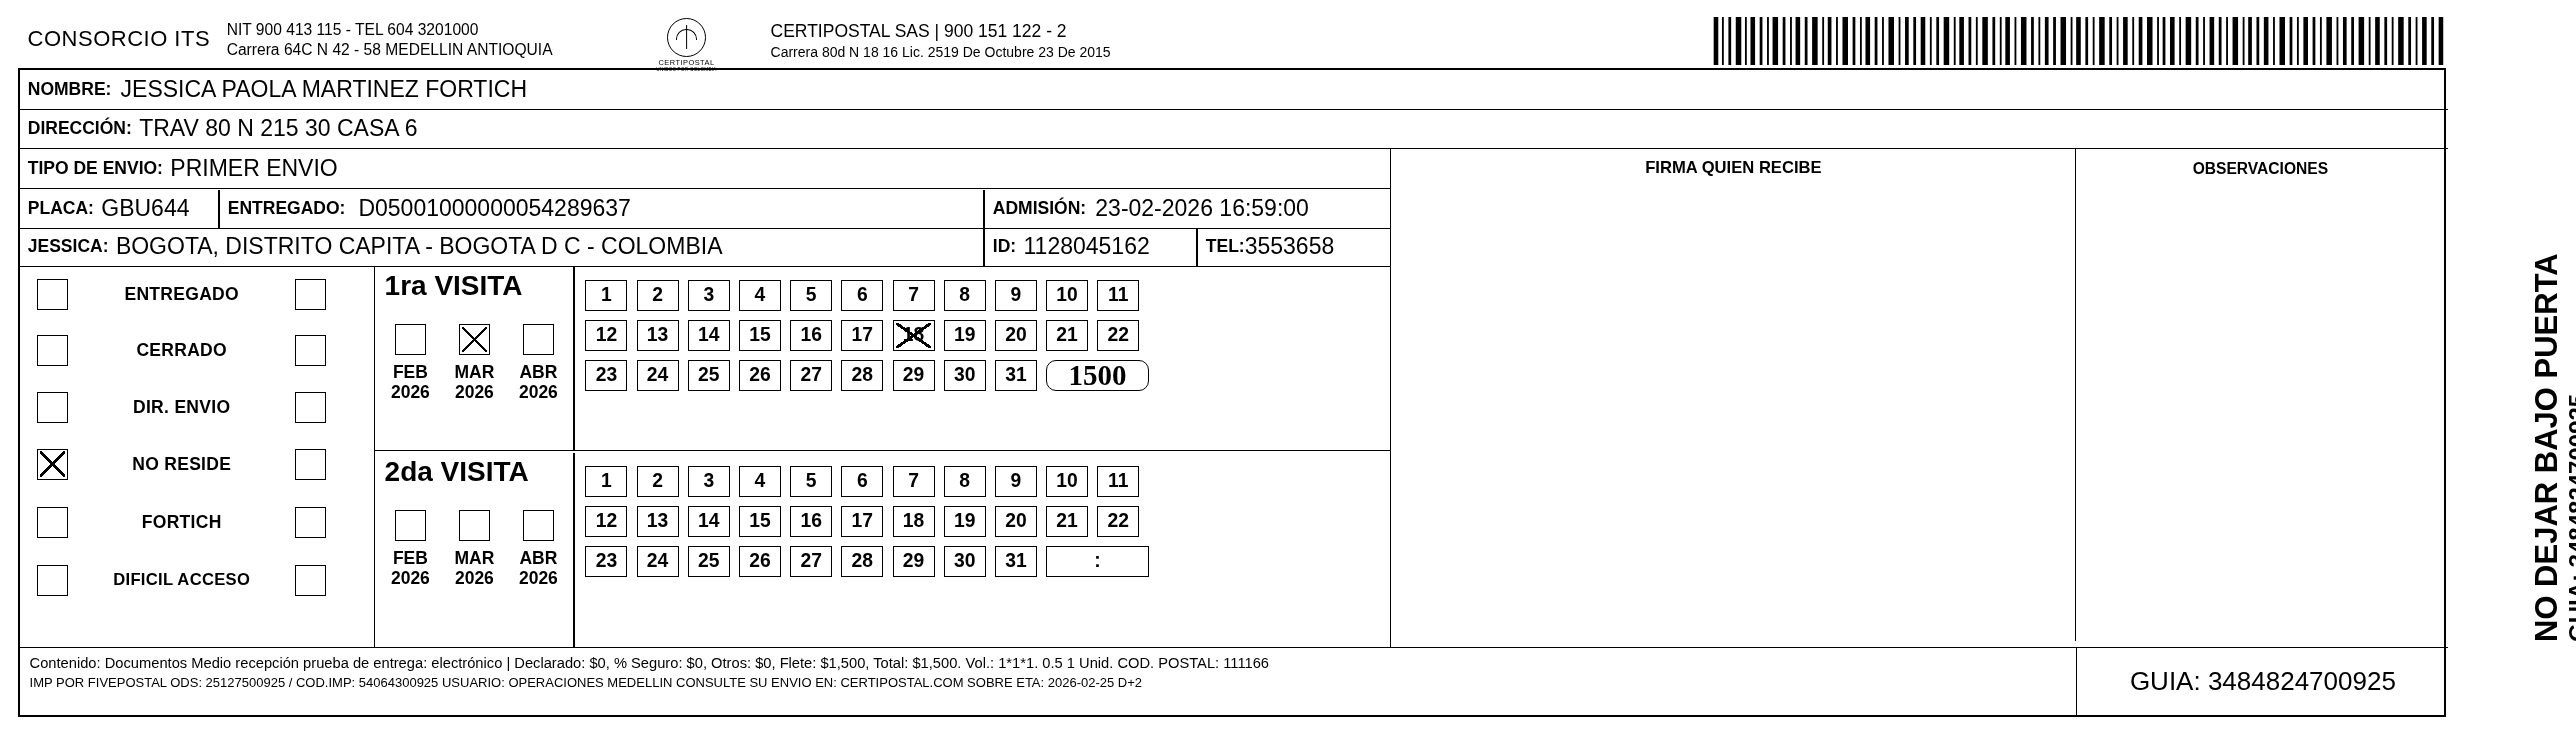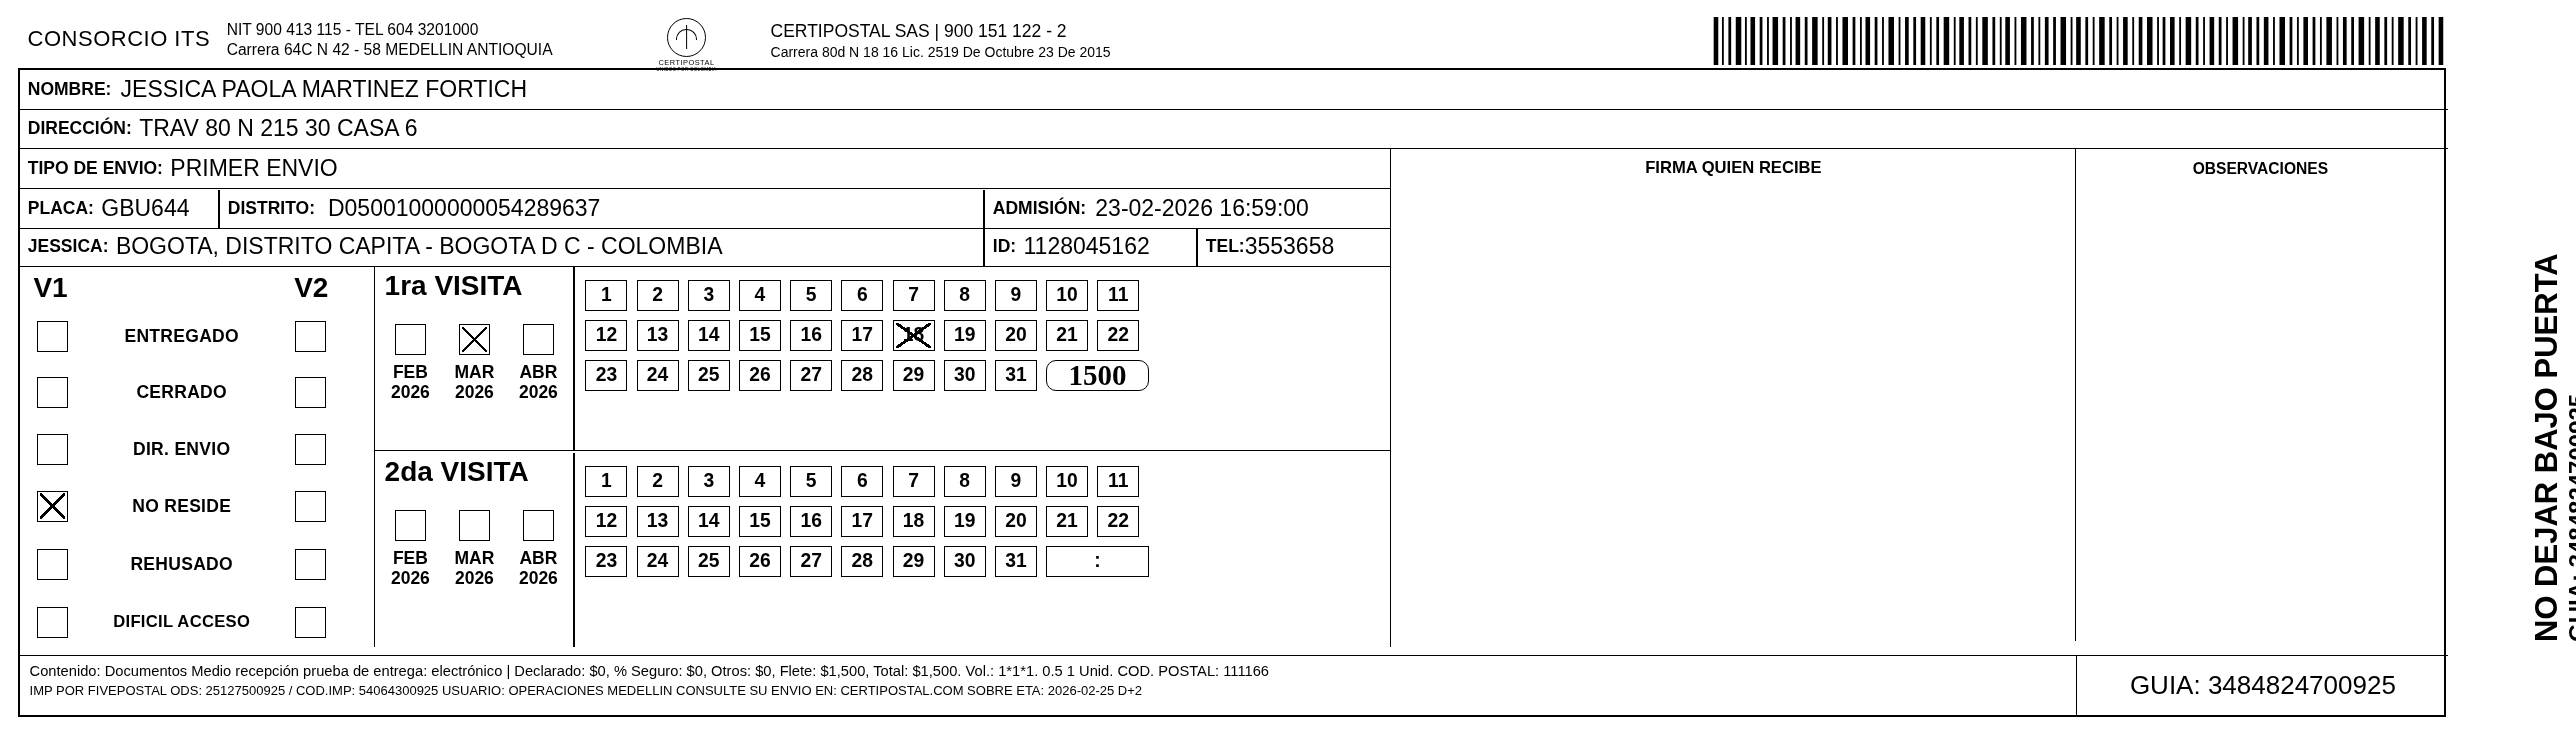--- a/index.html
+++ b/index.html
@@ -48,21 +48,21 @@
   .month{display:inline-block;text-align:center;width:64px;}
   .month .mb{margin-bottom:3.7px;}
   .month .mn{font-size:17.5px;font-weight:bold;line-height:1.15;}
   .daybox{width:42px;height:31px;border:1.8px solid #000;box-sizing:border-box;display:flex;align-items:center;justify-content:center;font-size:19.3px;font-weight:bold;margin-right:9.2px;position:relative;}
   .daybox.wide{width:103px;}
   .daybox.x:after{content:"";position:absolute;left:2.8px;top:1.8px;right:2.8px;bottom:1.8px;
     background:linear-gradient(to top right,transparent calc(50% - 1.4px),#000 calc(50% - 1.4px),#000 calc(50% + 1.4px),transparent calc(50% + 1.4px)),
                linear-gradient(to top left ,transparent calc(50% - 1.4px),#000 calc(50% - 1.4px),#000 calc(50% + 1.4px),transparent calc(50% + 1.4px));}
   .dayrow{display:flex;margin-bottom:9.2px;}
   .handwrite{font-family:Liberation Serif, serif;font-size:29px;border-radius:10px;}
-  .footer{position:absolute;left:0;bottom:0;width:2428px;height:60px;border-top:1.8px solid #000;box-sizing:border-box;}
+  .footer{position:absolute;left:0;bottom:0;width:2428px;height:68px;border-top:1.8px solid #000;box-sizing:border-box;}
   .footer .txt{padding:5.5px 0 0 9.2px;line-height:1.45;}
   .footer .f1{font-size:14.7px;}
   .footer .f2{font-size:13px;}
   .guiabox{position:absolute;right:0;top:0;bottom:0;width:372px;border-left:1.8px solid #000;box-sizing:border-box;display:flex;align-items:center;justify-content:center;font-size:26px;}
   .sidetext{position:absolute;left:2474px;top:55px;width:101px;height:598px;}
   .sidetext .rot{position:absolute;transform-origin:left top;transform:rotate(-90deg);white-space:nowrap;font-weight:bold;}
   .s1{font-size:31px;left:37px;top:570px;}
   .s2{font-size:24px;left:72px;top:570px;}
 </style>
 </head>
@@ -215,21 +215,21 @@
     <div class="row" style="top:120px;height:39px;width:1370px;">
       <div style="position:absolute;left:0;top:0;height:100%;width:198px;">
         <div class="cellpad">
           <span class="lbl">PLACA:</span>
           <span class="val" style="margin-left:7.4px;">GBU644</span>
         </div>
       </div>
       <div class="vline" style="left:198px;"></div>
       <div style="position:absolute;left:200px;top:0;height:100%;width:763px;">
         <div class="cellpad">
-          <span class="lbl">DISTRITO:</span>
+          <span class="lbl">ENTREGADO:</span>
           <span class="val" style="margin-left:13px;">D05001000000054289637</span>
         </div>
       </div>
       <div class="vline" style="left:963px;"></div>
       <div style="position:absolute;left:965px;top:0;height:100%;">
         <div class="cellpad">
           <span class="lbl">ADMISIÓN:</span>
           <span class="val" style="margin-left:9.2px;">23-02-2026 16:59:00</span>
         </div>
       </div>
@@ -254,25 +254,20 @@
         <div class="cellpad">
           <span class="lbl">TEL:</span>
           <span class="val">3553658</span>
         </div>
       </div>
     </div>
 
     <div style="position:absolute;left:0;top:197px;right:0;bottom:68px;">
 
       <div class="leftcol">
-        <div class="vhdr">
-          <span class="t" style="margin-left:13px;">V1</span>
-          <span style="flex:1"></span>
-          <span class="t" style="margin-right:46px;">V2</span>
-        </div>
 
         <div class="optrow" style="height:55px;">
           <span class="box" style="margin-left:16.6px;"></span>
           <span class="name">ENTREGADO</span>
           <span class="box" style="margin-right:48px;"></span>
         </div>
         <div class="optrow" style="height:57px;">
           <span class="box" style="margin-left:16.6px;"></span>
           <span class="name">CERRADO</span>
           <span class="box" style="margin-right:48px;"></span>
@@ -282,21 +277,21 @@
           <span class="name">DIR. ENVIO</span>
           <span class="box" style="margin-right:48px;"></span>
         </div>
         <div class="optrow" style="height:57px;">
           <span class="box x" style="margin-left:16.6px;"></span>
           <span class="name">NO RESIDE</span>
           <span class="box" style="margin-right:48px;"></span>
         </div>
         <div class="optrow" style="height:59px;">
           <span class="box" style="margin-left:16.6px;"></span>
-          <span class="name">REHUSADO</span>
+          <span class="name">FORTICH</span>
           <span class="box" style="margin-right:48px;"></span>
         </div>
         <div class="optrow" style="height:57px;">
           <span class="box" style="margin-left:16.6px;"></span>
           <span class="name" style="font-size:16.6px;">DIFICIL ACCESO</span>
           <span class="box" style="margin-right:48px;"></span>
         </div>
       </div>
 
       <div class="midcol">

